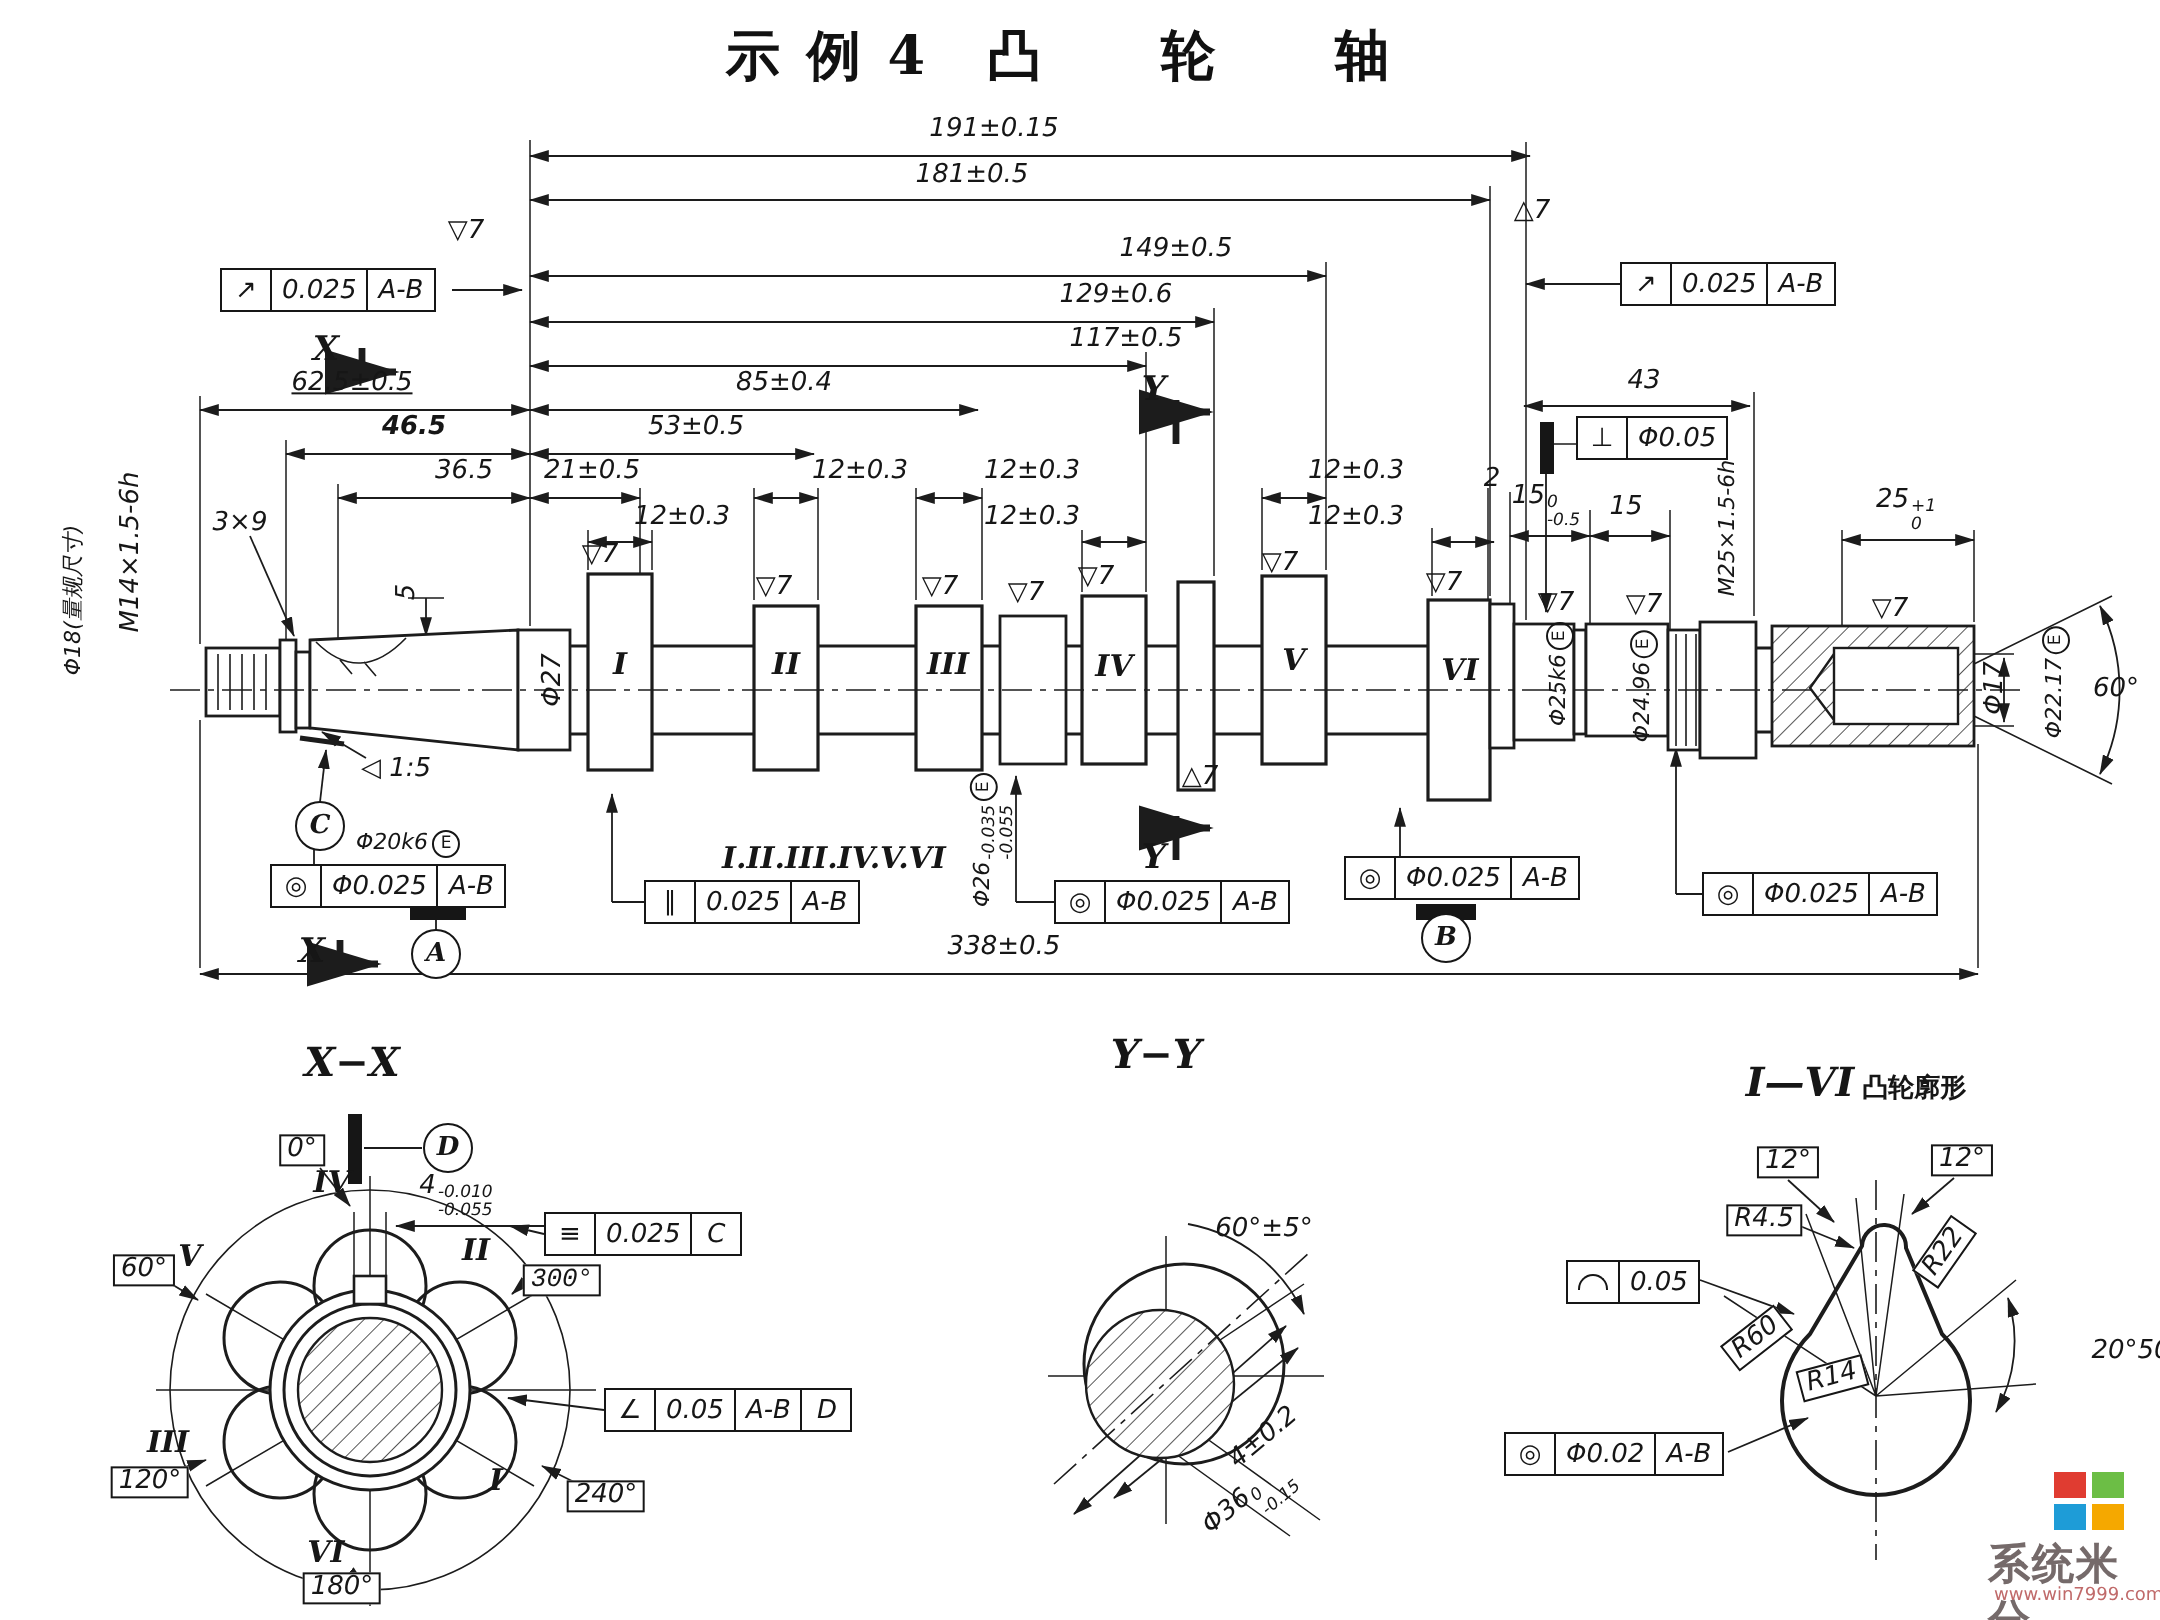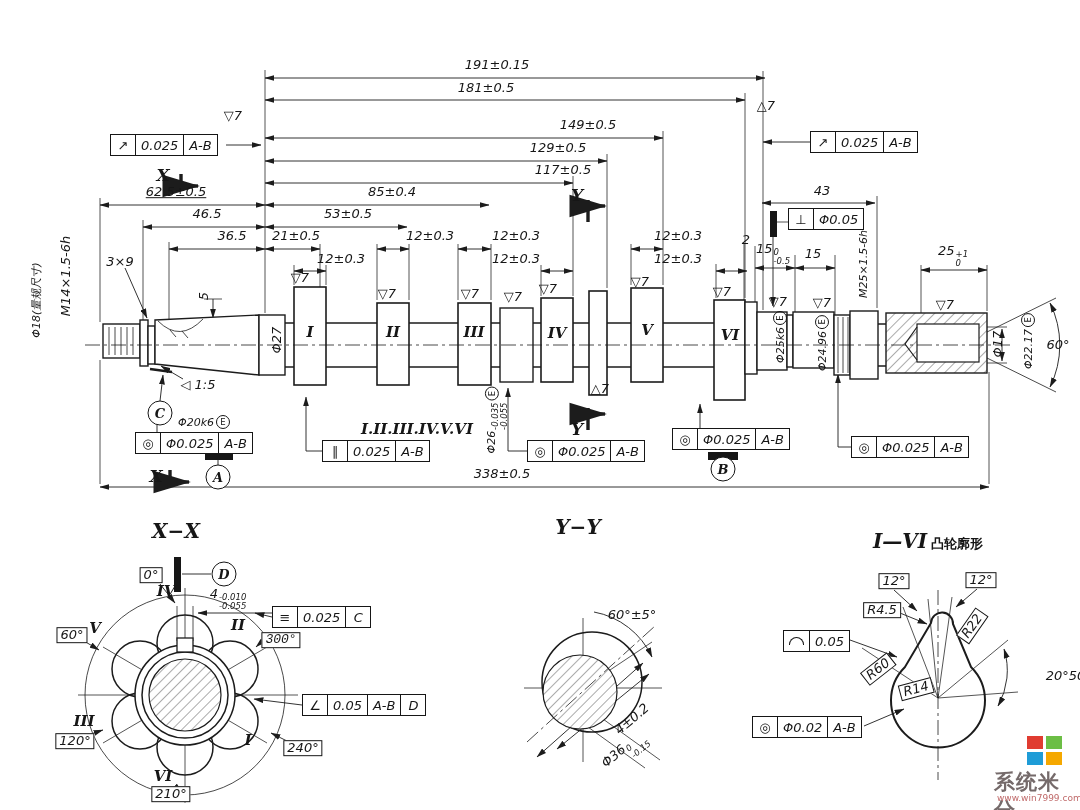--- a/index.html
+++ b/index.html
@@ -202,36 +202,37 @@
       <rect x="770" y="211" width="7" height="26"></rect>
         <rect x="205" y="452" width="28" height="8"></rect>
       <rect x="708" y="452" width="30" height="8"></rect>
         <rect x="174" y="557" width="7" height="35"></rect>
     </g>
     <g stroke="#1c1c1c" stroke-width="0.9" fill="none">
       <path d="M182,574H211M218,460V466M157,425V432M723,460V458"></path>
     </g>
   </svg>
 
+  <div class="title">示 例 4　凸　　轮　　轴</div>
 
   <div class="vtitle" style="left:176px;top:531px">X−X</div>
   <div class="vtitle" style="left:578px;top:527px">Y−Y</div>
   <div class="vtitle" style="left:928px;top:541px">
     <span>I—VI</span><span class="cn">凸轮廓形</span>
   </div>
 
   <div id="overlay">
       <div class="lbl" style="left: 497px; top: 65px; transform: translate(-50%, -50%) rotate(0deg);"><span>191±0.15</span></div>
       <div class="lbl" style="left: 486px; top: 88px; transform: translate(-50%, -50%) rotate(0deg);"><span>181±0.5</span></div>
       <div class="lbl" style="left: 588px; top: 125px; transform: translate(-50%, -50%) rotate(0deg);"><span>149±0.5</span></div>
-      <div class="lbl" style="left: 558px; top: 148px; transform: translate(-50%, -50%) rotate(0deg);"><span>129±0.5</span></div>
+      <div class="lbl" style="left: 558px; top: 148px; transform: translate(-50%, -50%) rotate(0deg);"><span>129±0.6</span></div>
       <div class="lbl" style="left: 563px; top: 170px; transform: translate(-50%, -50%) rotate(0deg);"><span>117±0.5</span></div>
       <div class="lbl" style="left: 392px; top: 192px; transform: translate(-50%, -50%) rotate(0deg);"><span>85±0.4</span></div>
       <div class="lbl" style="left: 176px; top: 192px; transform: translate(-50%, -50%) rotate(0deg); text-decoration: underline;"><span>62.5±0.5</span></div>
-      <div class="lbl" style="left: 207px; top: 214px; transform: translate(-50%, -50%) rotate(0deg);"><span>46.5</span></div>
+      <div class="lbl" style="left: 207px; top: 214px; transform: translate(-50%, -50%) rotate(0deg); font-weight: bold;"><span>46.5</span></div>
       <div class="lbl" style="left: 348px; top: 214px; transform: translate(-50%, -50%) rotate(0deg);"><span>53±0.5</span></div>
       <div class="lbl" style="left: 232px; top: 236px; transform: translate(-50%, -50%) rotate(0deg);"><span>36.5</span></div>
       <div class="lbl" style="left: 296px; top: 236px; transform: translate(-50%, -50%) rotate(0deg);"><span>21±0.5</span></div>
       <div class="lbl" style="left: 430px; top: 236px; transform: translate(-50%, -50%) rotate(0deg);"><span>12±0.3</span></div>
       <div class="lbl" style="left: 516px; top: 236px; transform: translate(-50%, -50%) rotate(0deg);"><span>12±0.3</span></div>
       <div class="lbl" style="left: 678px; top: 236px; transform: translate(-50%, -50%) rotate(0deg);"><span>12±0.3</span></div>
       <div class="lbl" style="left: 341px; top: 259px; transform: translate(-50%, -50%) rotate(0deg);"><span>12±0.3</span></div>
       <div class="lbl" style="left: 516px; top: 259px; transform: translate(-50%, -50%) rotate(0deg);"><span>12±0.3</span></div>
       <div class="lbl" style="left: 678px; top: 259px; transform: translate(-50%, -50%) rotate(0deg);"><span>12±0.3</span></div>
       <div class="lbl" style="left: 746px; top: 240px; transform: translate(-50%, -50%) rotate(0deg);"><span>2</span></div>
@@ -283,21 +284,21 @@
       <div class="lbl" style="left: 822px; top: 303px; transform: translate(-50%, -50%) rotate(0deg);"><span>▽7</span></div>
       <div class="lbl" style="left: 945px; top: 305px; transform: translate(-50%, -50%) rotate(0deg);"><span>▽7</span></div>
       <div class="lbl" style="left: 600px; top: 389px; transform: translate(-50%, -50%) rotate(0deg);"><span>△7</span></div>
       <div class="lbl sec" style="left: 163px; top: 176px; transform: translate(-50%, -50%) rotate(0deg);"><span>X</span></div>
       <div class="lbl sec" style="left: 156px; top: 477px; transform: translate(-50%, -50%) rotate(0deg);"><span>X</span></div>
       <div class="lbl sec" style="left: 577px; top: 196px; transform: translate(-50%, -50%) rotate(0deg);"><span>Y</span></div>
       <div class="lbl sec" style="left: 577px; top: 430px; transform: translate(-50%, -50%) rotate(0deg);"><span>Y</span></div>
       <div class="lbl boxed" style="left: 151px; top: 575px; transform: translate(-50%, -50%) rotate(0deg);"><span>0°</span></div>
       <div class="lbl boxed" style="left: 72px; top: 635px; transform: translate(-50%, -50%) rotate(0deg);"><span>60°</span></div>
       <div class="lbl boxed" style="left: 75px; top: 741px; transform: translate(-50%, -50%) rotate(0deg);"><span>120°</span></div>
-      <div class="lbl boxed" style="left: 171px; top: 794px; transform: translate(-50%, -50%) rotate(0deg);"><span>210°</span></div>
+      <div class="lbl boxed" style="left: 171px; top: 794px; transform: translate(-50%, -50%) rotate(0deg);"><span>180°</span></div>
       <div class="lbl boxed" style="left: 303px; top: 748px; transform: translate(-50%, -50%) rotate(0deg);"><span>240°</span></div>
       <div class="lbl rn" style="left: 166px; top: 592px; transform: translate(-50%, -50%) rotate(0deg);"><span>IV</span></div>
       <div class="lbl rn" style="left: 95px; top: 629px; transform: translate(-50%, -50%) rotate(0deg);"><span>V</span></div>
       <div class="lbl rn" style="left: 84px; top: 722px; transform: translate(-50%, -50%) rotate(0deg);"><span>III</span></div>
       <div class="lbl rn" style="left: 163px; top: 777px; transform: translate(-50%, -50%) rotate(0deg);"><span>VI</span></div>
       <div class="lbl rn" style="left: 248px; top: 741px; transform: translate(-50%, -50%) rotate(0deg);"><span>I</span></div>
       <div class="lbl rn" style="left: 238px; top: 626px; transform: translate(-50%, -50%) rotate(0deg);"><span>II</span></div>
       <div class="lbl boxed" style="left: 281px; top: 640px; transform: translate(-50%, -50%) rotate(0deg); font-family: Liberation Mono, monospace;"><span>300°</span></div>
       <div class="lbl" style="left: 228px; top: 599px; transform: translate(-50%, -50%) rotate(0deg);"><span>4</span><span class="tol">
           <span>-0.010</span>

